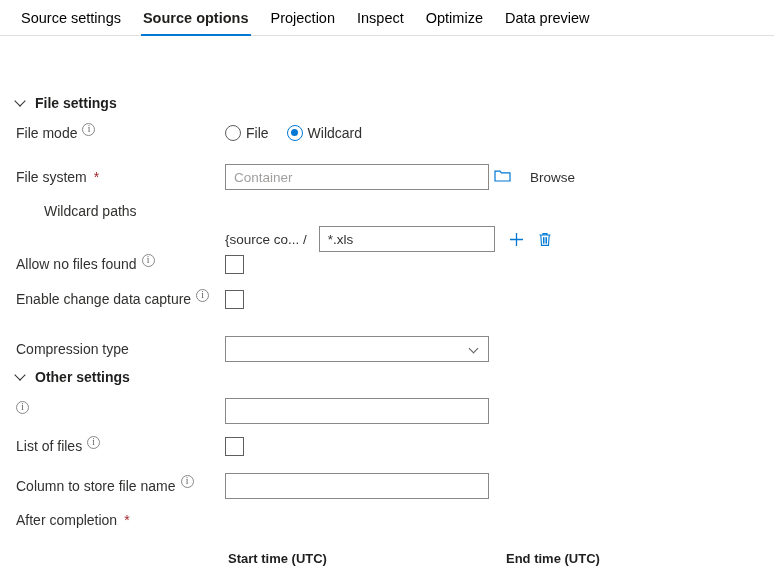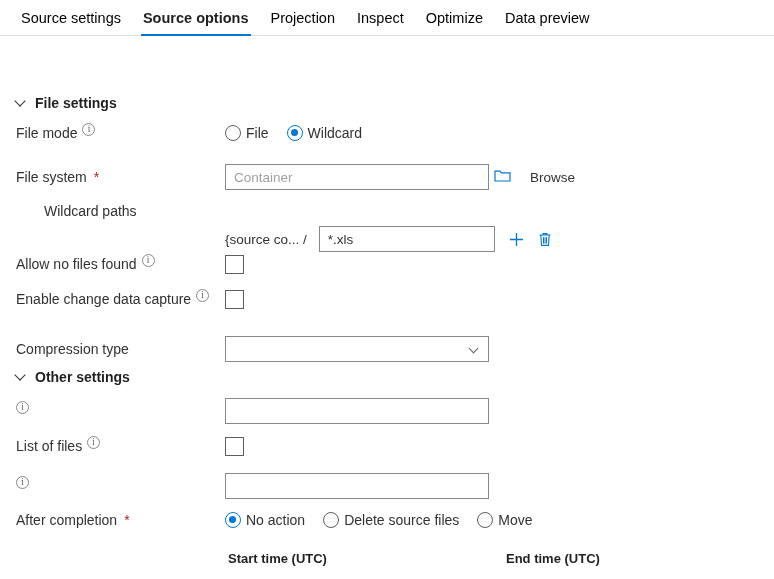--- a/index.html
+++ b/index.html
@@ -358,44 +358,31 @@
       <span>List of files</span>
       <span class="info">i</span>
     </div>
     <div class="control">
       <span class="cbox"></span>
     </div>
   </div>
 
   <div class="row" style="top:437px;">
     <div class="label">
+      <span>Column to store file name</span>
       <span class="info">i</span>
     </div>
     <div class="control">
       <input class="tbox w264" type="text" value="" style="">
     </div>
   </div>
 
   <div class="row" style="top:476px;">
     <div class="label">
       <span>After completion</span>
         <span class="req">*</span>
     </div>
-    <div class="control radio-group">
-      <div class="radio sel">
-        <span class="dot"></span>
-        <span>No action</span>
-      </div>
-      <div class="radio">
-        <span class="dot"></span>
-        <span>Delete source files</span>
-      </div>
-      <div class="radio">
-        <span class="dot"></span>
-        <span>Move</span>
-      </div>
-    </div>
   </div>
 
   <div class="col-head" style="left:228px; top:515px;">Start time (UTC)</div>
   <div class="col-head" style="left:506px; top:515px;">End time (UTC)</div>
 
 </div>
 
 </body></html>

